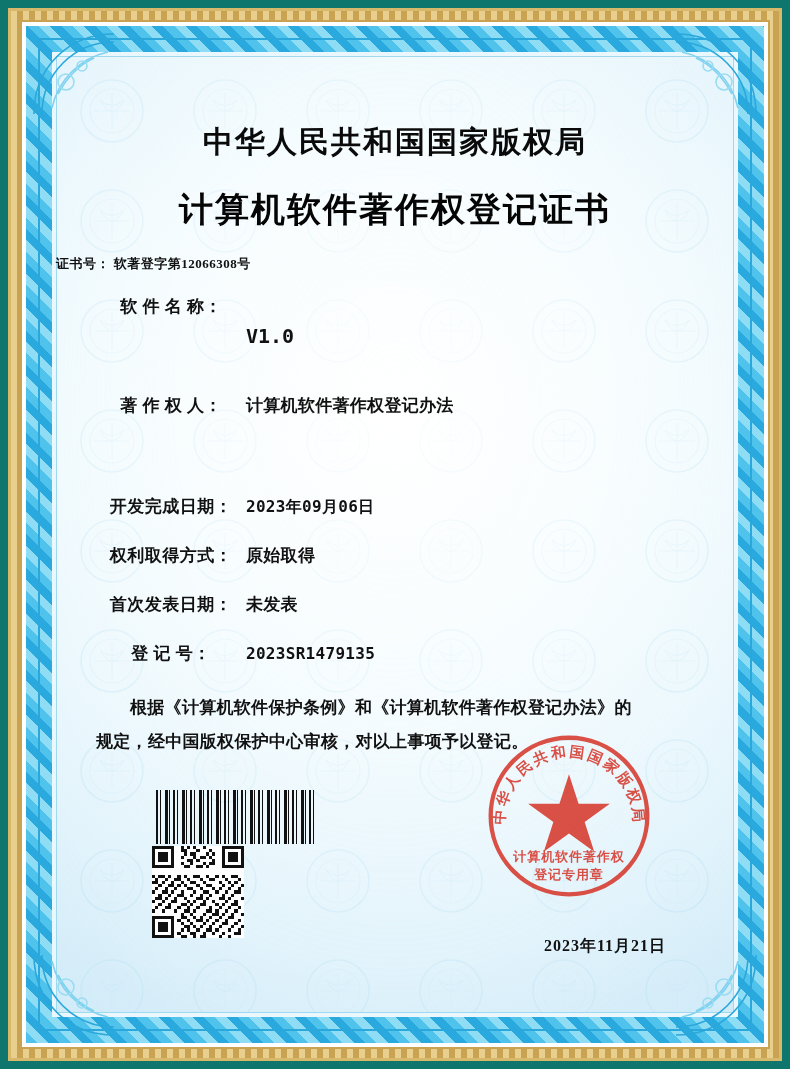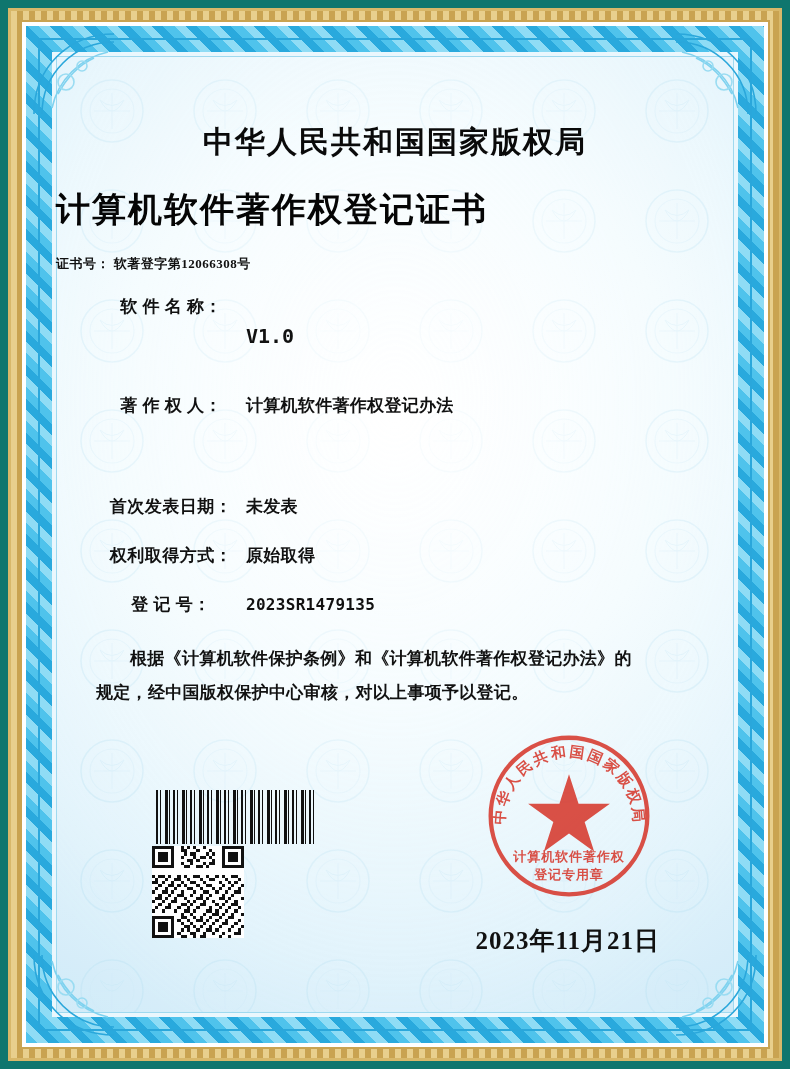--- a/index.html
+++ b/index.html
@@ -96,21 +96,21 @@
   }
   .title-main {
     text-align: center;
     font-size: 30px;
     letter-spacing: 2px;
     font-weight: 700;
     margin-top: 66px;
     color: #0a0a0a;
   }
   .title-sub {
-    text-align: left;
+    text-align: center;
     font-size: 34px;
     letter-spacing: 2px;
     font-weight: 700;
     margin-top: 24px;
     color: #050505;
   }
   .cert-no {
     text-align: left;
     font-size: 13px;
     font-weight: 700;
@@ -195,23 +195,23 @@
   .seal {
     position: absolute;
     right: 78px;
     bottom: 110px;
     width: 174px;
     height: 174px;
     opacity: .85;
   }
   .seal-date {
     position: absolute;
-    right: 74px;
+    right: 68px;
     bottom: 56px;
-    font-size: 25px;
+    font-size: 16px;
     font-weight: 700;
     letter-spacing: 1px;
     color: #111;
   }
 </style>
 </head>
 <body>
 
 <div class="page">
 
@@ -302,29 +302,33 @@
       <div class="gap-lg"></div>
 
       <div class="row">
         <div class="lbl">著 作 权 人：</div>
         <div class="val">计算机软件著作权登记办法</div>
       </div>
 
       <div class="gap-lg"></div>
       <div class="gap-md"></div>
 
+      <div class="row spaced">
+        <div class="lbl">开发完成日期：</div>
+        <div class="val mono">2023年09月06日</div>
+      </div>
+
+      <div class="row spaced">
+        <div class="lbl">权利取得方式：</div>
+        <div class="val">原始取得</div>
+      </div>
 
       <div class="row spaced">
         <div class="lbl">首次发表日期：</div>
         <div class="val">未发表</div>
-      </div>
-
-      <div class="row spaced">
-        <div class="lbl">权利取得方式：</div>
-        <div class="val">原始取得</div>
       </div>
 
 
       <div class="row">
         <div class="lbl">登 记 号：</div>
         <div class="val mono">2023SR1479135</div>
       </div>
 
     </div>
 

